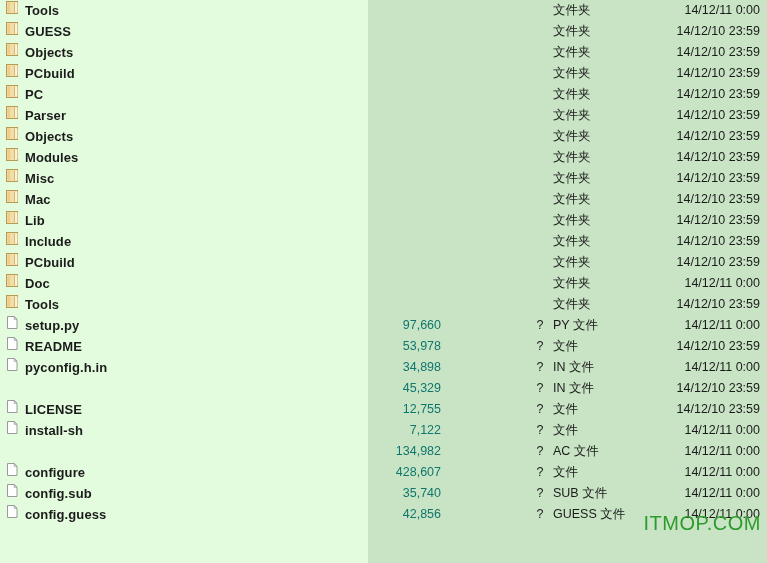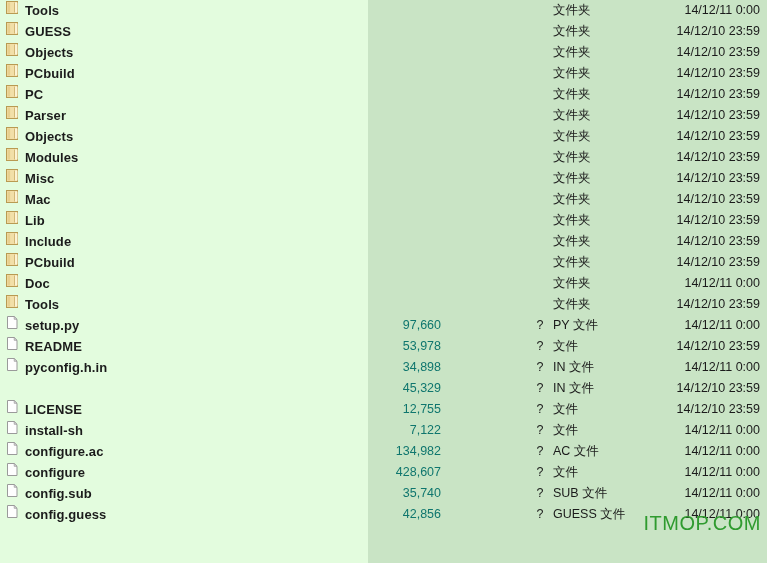--- a/index.html
+++ b/index.html
@@ -468,29 +468,20 @@
             </svg>
           </span>
           <span class="name-label">install-sh</span>
         </div>
         <div class="size-cell">7,122</div>
         <div class="q-cell">?</div>
         <div class="type-cell">文件</div>
         <div class="date-cell">14/12/11 0:00</div>
       </div>
       <div class="row">
-        <div class="name-cell">
-          <span class="icon">
-            <svg width="13" height="15" viewBox="0 0 13 15">
-              <path d="M1.5 1.5 L8.2 1.5 L11 4.3 L11 13.5 L1.5 13.5 Z" fill="#fefefe" stroke="#9a9a9a" stroke-width="1"></path>
-              <path d="M8.2 1.5 L8.2 4.3 L11 4.3 Z" fill="#dcdcdc" stroke="#9a9a9a" stroke-width="0.7"></path>
-            </svg>
-          </span>
-          <span class="name-label">configure.ac</span>
-        </div>
         <div class="size-cell">134,982</div>
         <div class="q-cell">?</div>
         <div class="type-cell">AC 文件</div>
         <div class="date-cell">14/12/11 0:00</div>
       </div>
       <div class="row">
         <div class="name-cell">
           <span class="icon">
             <svg width="13" height="15" viewBox="0 0 13 15">
               <path d="M1.5 1.5 L8.2 1.5 L11 4.3 L11 13.5 L1.5 13.5 Z" fill="#fefefe" stroke="#9a9a9a" stroke-width="1"></path>

